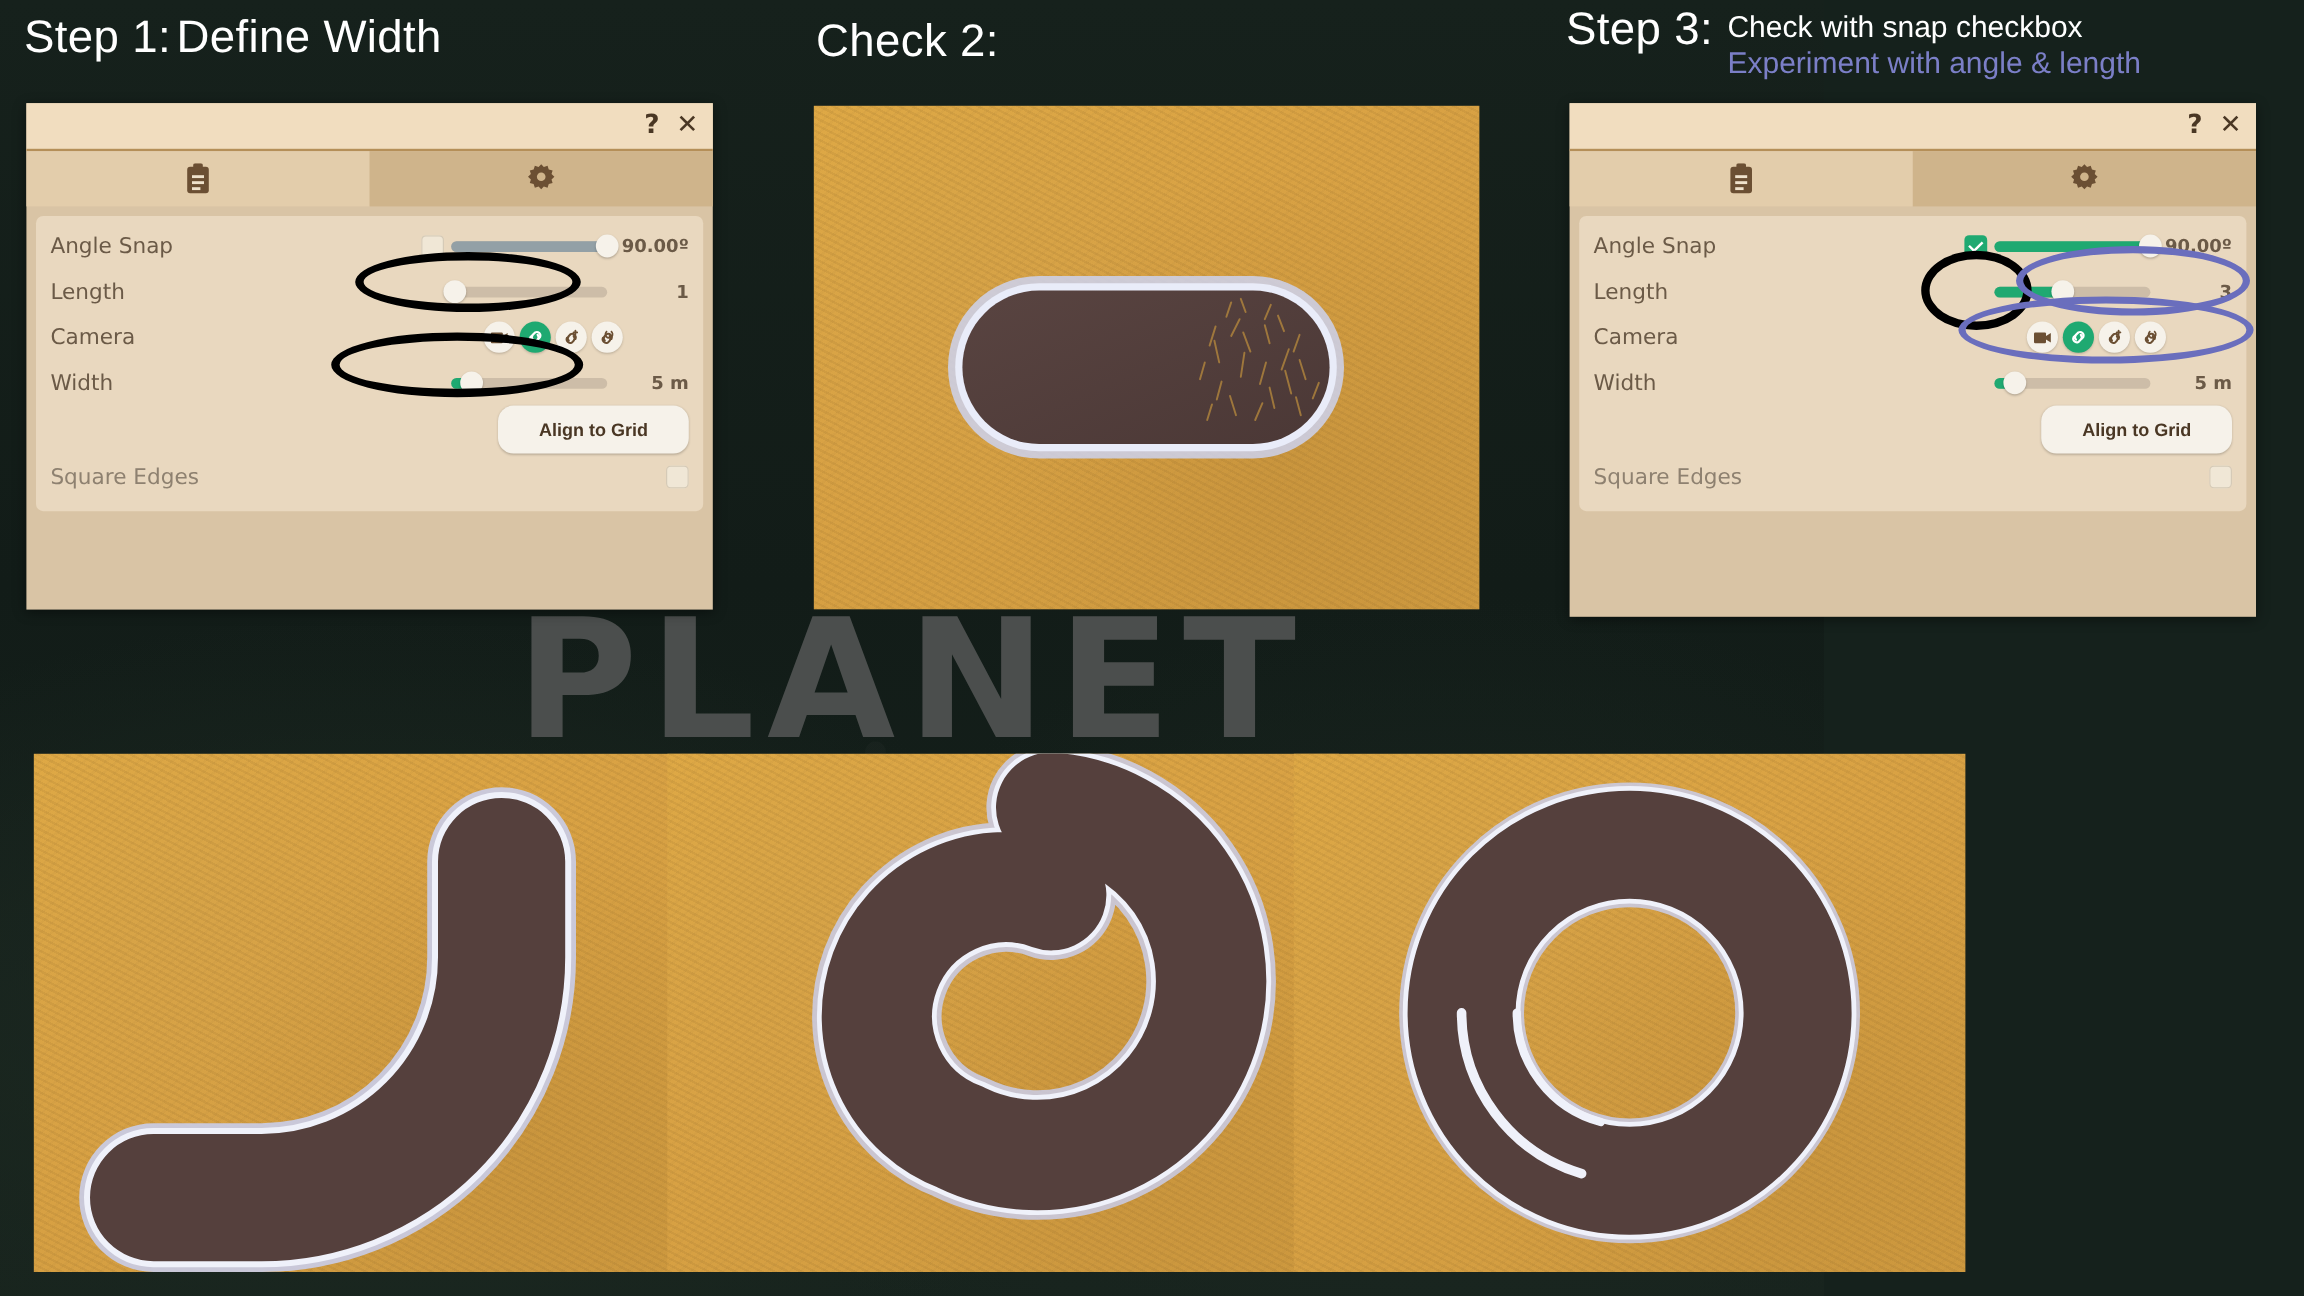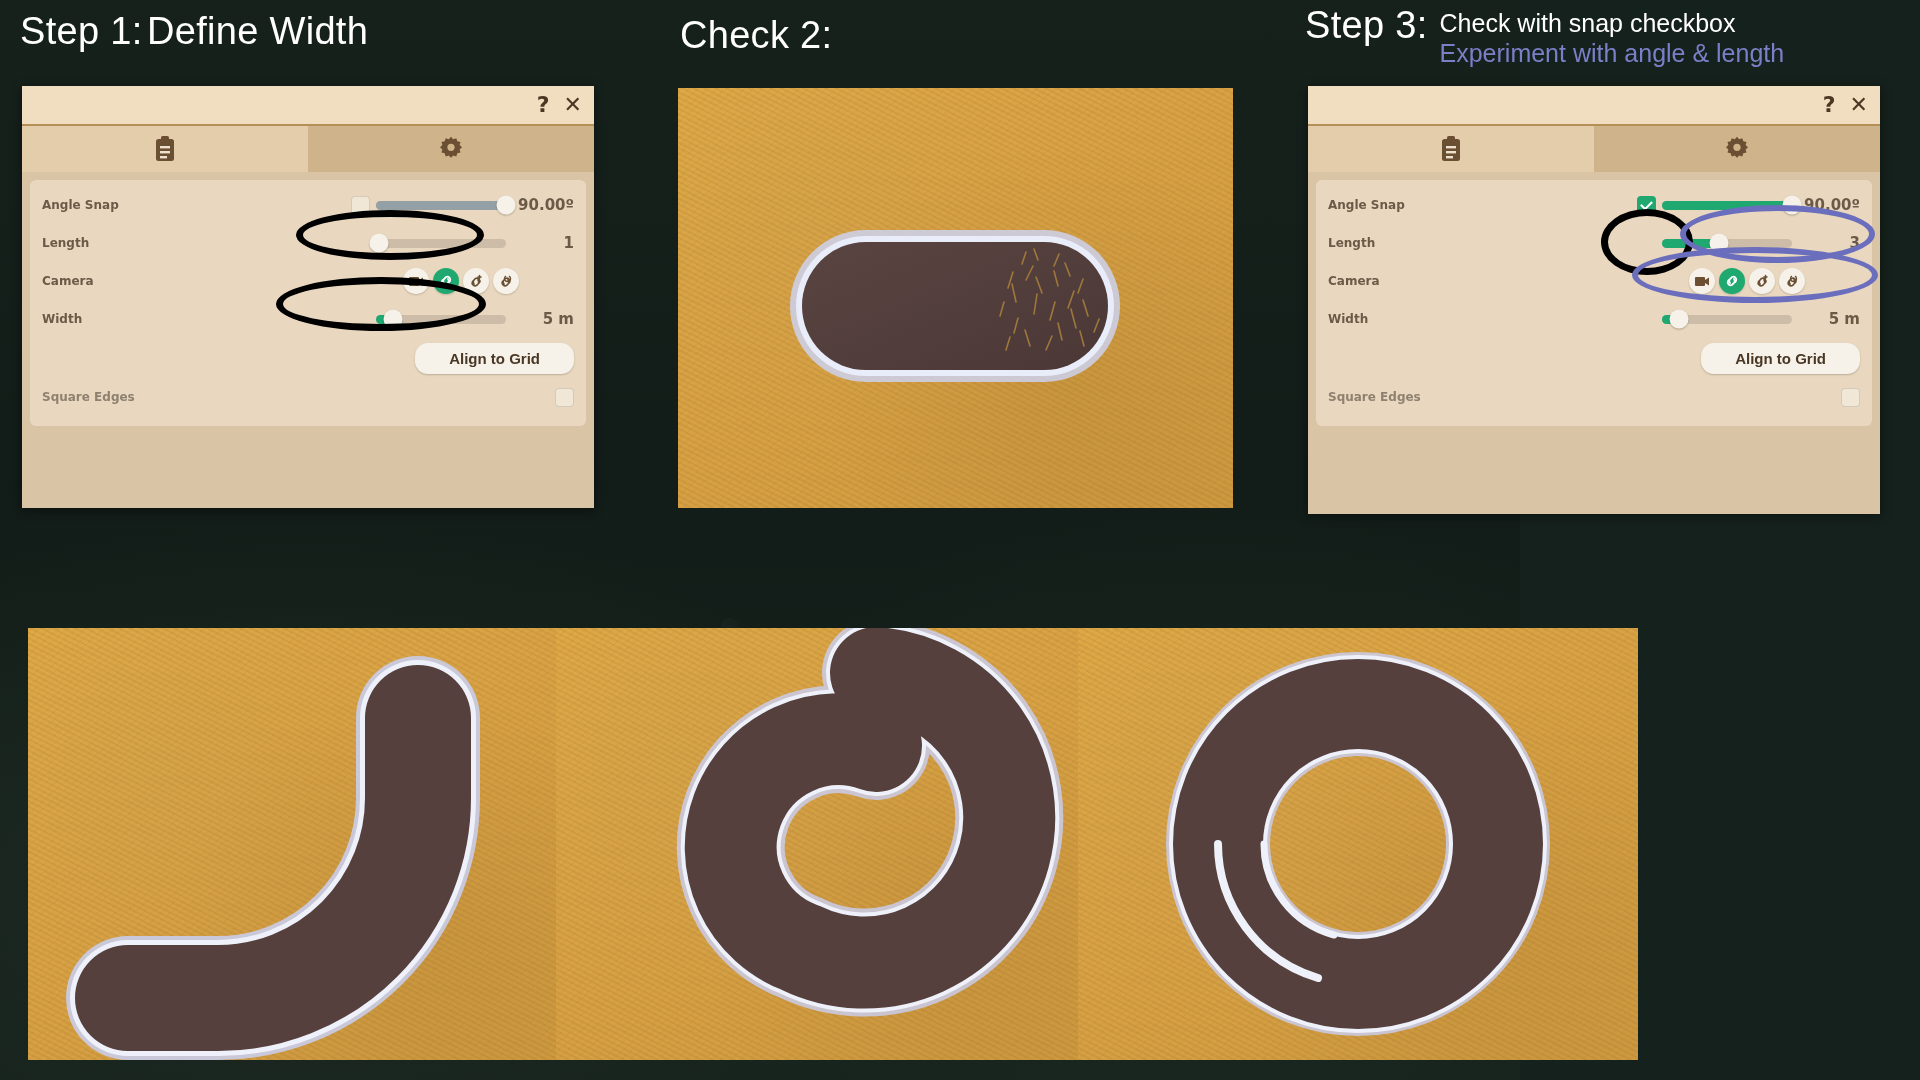--- a/index.html
+++ b/index.html
@@ -86,21 +86,21 @@
   .tab svg{ display:block; }
 
   .panel-body{ padding:8px; }
   .panel-inner{
     background:#e9d8bf; border-radius:6px; padding:6px 12px 10px 12px;
   }
   .row{
     display:flex; align-items:center; height:38px;
   }
   .row .label{
-    flex:1; color:#6b5a47; font-size:12px; font-weight:700;
+    flex:1; color:#6b5a47; font-size:18px; font-weight:400;
   }
   .row.muted .label{ color:#8e8170; }
   .ctrl{ display:flex; align-items:center; gap:6px; }
 
   .chk{
     width:19px; height:19px; border-radius:4px;
     background:#f0e7d6; box-shadow:inset 0 0 0 1px rgba(120,100,75,.22);
     display:flex; align-items:center; justify-content:center;
   }
   .chk.on{ background:#1fa971; box-shadow:none; }
@@ -125,21 +125,21 @@
     box-shadow:0 1px 2px rgba(0,0,0,.18);
   }
   .ibtn.on{ background:#1fa971; }
 
   .btn-align{
     margin-left:auto; display:block;
     background:#f6f2ea; color:#4a3724; font-weight:700; font-size:15px;
     border:none; border-radius:13px; padding:7px 34px;
     box-shadow:0 1px 2px rgba(0,0,0,.2); cursor:pointer;
   }
-  .row-align{ display:flex; height:40px; align-items:center; }
+  .row-align{ display:flex; height:40px; }
 
   
   .annot{ position:absolute; border-radius:50%; pointer-events:none; }
   .annot.black{ border:7px solid #000; }
   .annot.purple{ border:6px solid #6a6ebd; }
 </style>
 </head>
 <body>
 
 <div id="root">
@@ -154,20 +154,21 @@
   </div>
 
   <div class="step-head head3">
     <span class="step-big">Step 3:</span>
     <span class="lines">
       <span class="step-sub">Check with snap checkbox</span>
       <span class="step-sub2">Experiment with angle &amp; length</span>
     </span>
   </div>
 
+  <div class="watermark">PLANET</div>
 
   <div class="tile" style="left:678px; top:88px; width:555px; height:420px;">
     <div class="terrain"></div>
     <svg viewBox="0 0 555 420">
       <defs>
         <linearGradient id="dirt1" x1="0" y1="0" x2="1" y2="1">
           <stop offset="0%" stop-color="#594441"></stop>
             <stop offset="100%" stop-color="#4b3836"></stop>
         </linearGradient>
       </defs>

